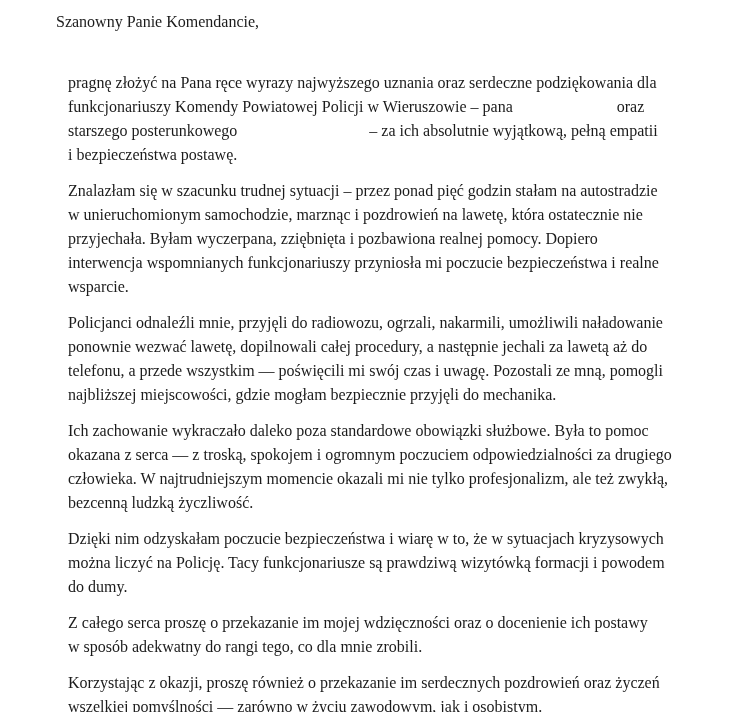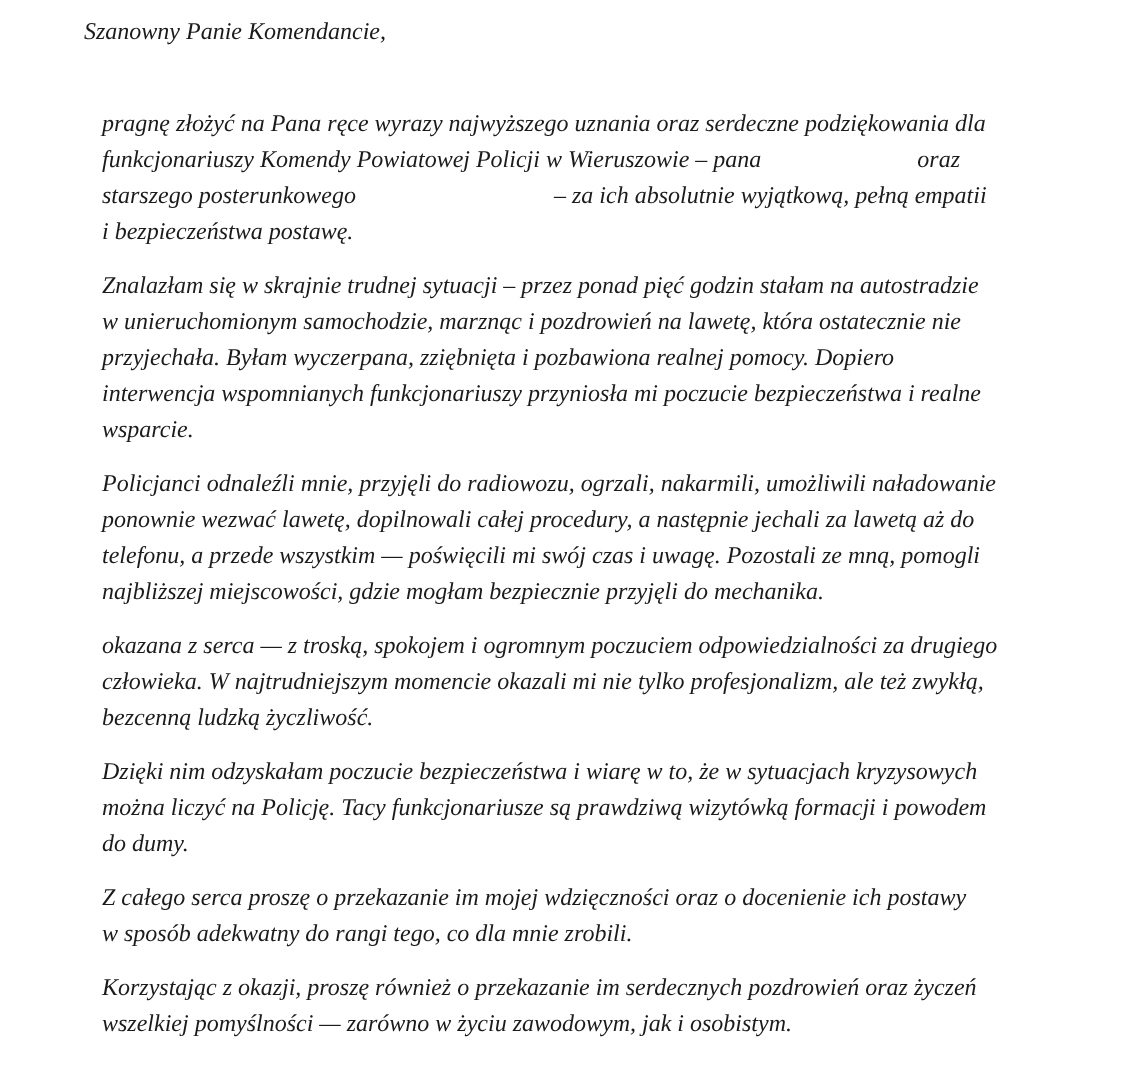--- a/index.html
+++ b/index.html
@@ -8,21 +8,20 @@
     background: #ffffff;
   }
   .page {
     position: relative;
     width: 756px;
     height: 712px;
     background: #ffffff;
     overflow: hidden;
     box-sizing: border-box;
     padding: 10px 20px 12px 56px;
-    font-style: italic;
   }
   .content {
     font-family: "Liberation Serif", "DejaVu Serif", serif;
     font-size: 16px;
     line-height: 24px;
     color: #1b1b1b;
     font-weight: 400;
   }
   .salutation {
     margin-bottom: 37px;
@@ -46,33 +45,34 @@
   <div class="content">
     <div class="salutation">Szanowny Panie Komendancie,</div>
     <div id="letter-body">
         <div class="paragraph">
           <div class="line">pragnę złożyć na Pana ręce wyrazy najwyższego uznania oraz serdeczne podziękowania dla</div>
           <div class="line">funkcjonariuszy Komendy Powiatowej Policji w Wieruszowie – pana                          oraz</div>
           <div class="line">starszego posterunkowego                                 – za ich absolutnie wyjątkową, pełną empatii</div>
           <div class="line">i bezpieczeństwa postawę.</div>
         </div>
         <div class="paragraph">
-          <div class="line">Znalazłam się w skrajnie trudnej sytuacji – przez ponad pięć godzin stałam na autostradzie</div>
+          <div class="line">Znalazłam się w szacunku trudnej sytuacji – przez ponad pięć godzin stałam na autostradzie</div>
           <div class="line">w unieruchomionym samochodzie, marznąc i pozdrowień na lawetę, która ostatecznie nie</div>
           <div class="line">przyjechała. Byłam wyczerpana, zziębnięta i pozbawiona realnej pomocy. Dopiero</div>
           <div class="line">interwencja wspomnianych funkcjonariuszy przyniosła mi poczucie bezpieczeństwa i realne</div>
           <div class="line">wsparcie.</div>
         </div>
         <div class="paragraph">
           <div class="line">Policjanci odnaleźli mnie, przyjęli do radiowozu, ogrzali, nakarmili, umożliwili naładowanie</div>
           <div class="line">ponownie wezwać lawetę, dopilnowali całej procedury, a następnie jechali za lawetą aż do</div>
           <div class="line">telefonu, a przede wszystkim — poświęcili mi swój czas i uwagę. Pozostali ze mną, pomogli</div>
           <div class="line">najbliższej miejscowości, gdzie mogłam bezpiecznie przyjęli do mechanika.</div>
         </div>
         <div class="paragraph">
+          <div class="line">Ich zachowanie wykraczało daleko poza standardowe obowiązki służbowe. Była to pomoc</div>
           <div class="line">okazana z serca — z troską, spokojem i ogromnym poczuciem odpowiedzialności za drugiego</div>
           <div class="line">człowieka. W najtrudniejszym momencie okazali mi nie tylko profesjonalizm, ale też zwykłą,</div>
           <div class="line">bezcenną ludzką życzliwość.</div>
         </div>
         <div class="paragraph">
           <div class="line">Dzięki nim odzyskałam poczucie bezpieczeństwa i wiarę w to, że w sytuacjach kryzysowych</div>
           <div class="line">można liczyć na Policję. Tacy funkcjonariusze są prawdziwą wizytówką formacji i powodem</div>
           <div class="line">do dumy.</div>
         </div>
         <div class="paragraph">

